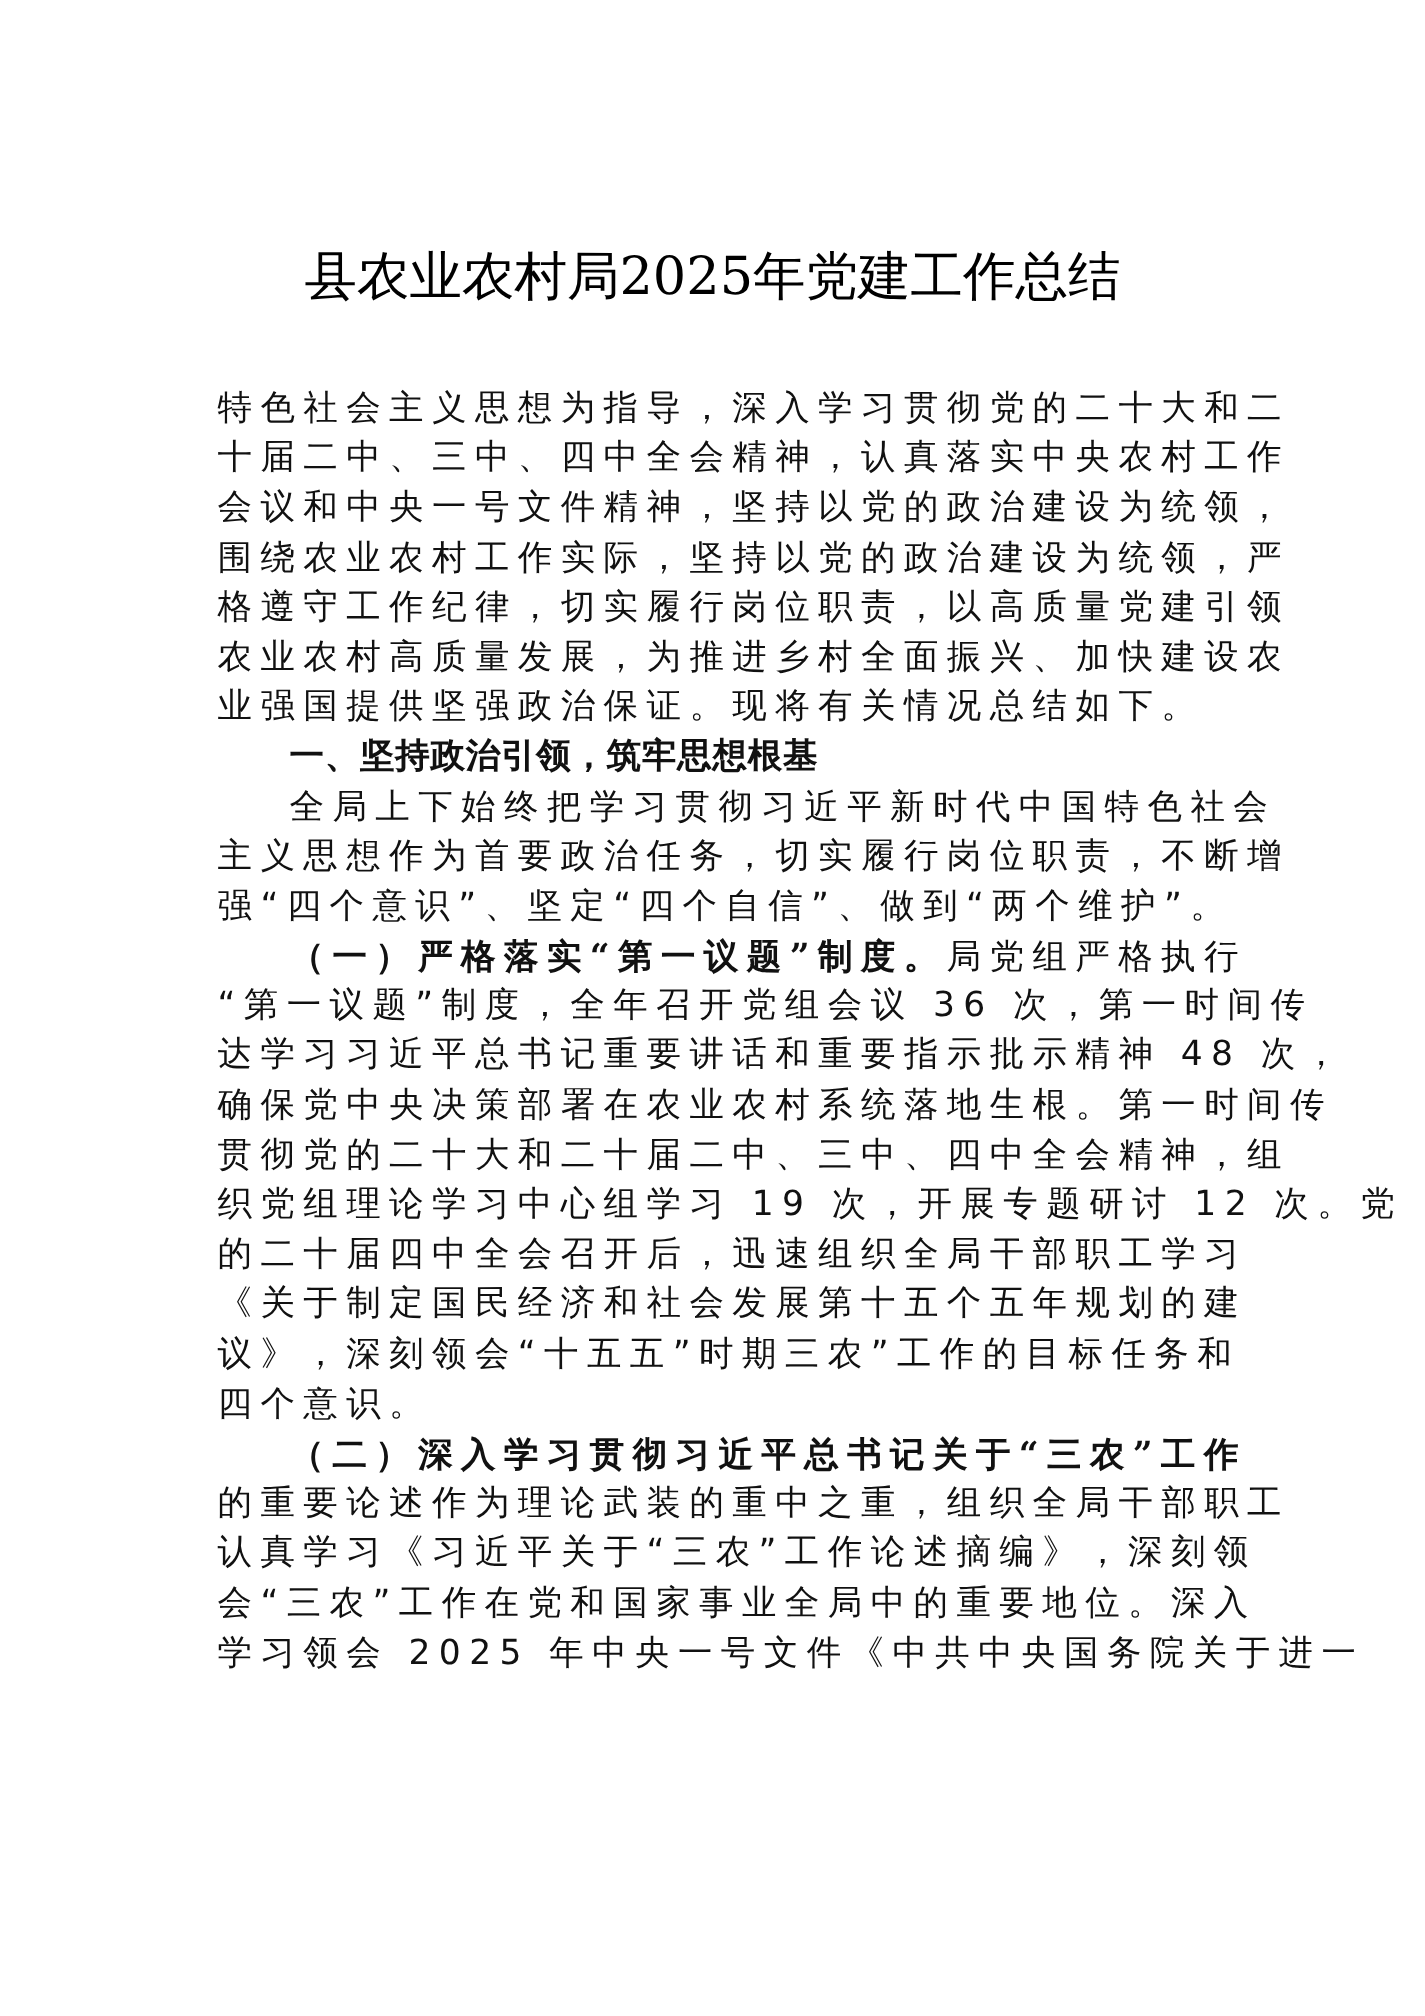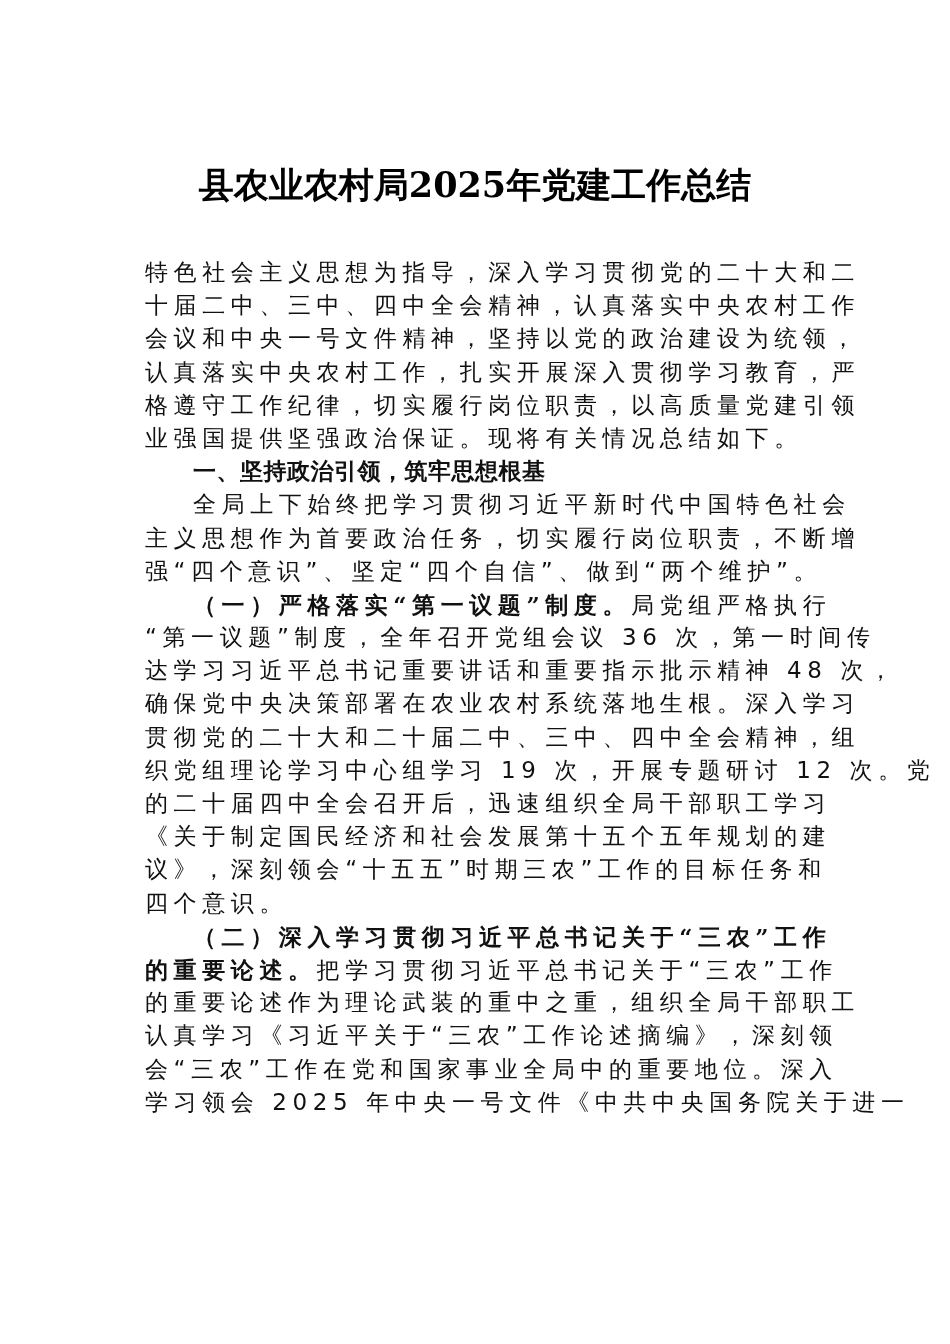--- a/index.html
+++ b/index.html
@@ -1,20 +1,20 @@
 <!DOCTYPE html>
 <html><head>
 <meta charset="utf-8">
 <style>
   html, body { margin: 0; padding: 0; background: #ffffff; }
   body { width: 950px; height: 1344px; position: relative; overflow: hidden; }
   .page { position: absolute; left: 0; top: 0; width: 950px; height: 1344px; background: #fff; }
   .title {
     position: absolute; left: 0; top: 160px; width: 950px; text-align: center;
-    font-family: "DejaVu Serif", "Liberation Serif", serif; font-weight: bold;
+    font-family: "DejaVu Serif", "Liberation Serif", serif; font-weight: normal;
     font-size: 35px; color: #000; letter-spacing: 0px; line-height: 50px;
   }
   .body {
     position: absolute; left: 145px; top: 256px; width: 660px;
     font-family: "DejaVu Sans", "Liberation Sans", sans-serif;
     font-size: 23px; line-height: 33.2px; color: #111;
     letter-spacing: 5.6px; text-align: justify; text-align-last: justify;
   }
   .line { display: block; white-space: nowrap; height: 33.2px; }
   .line.last { text-align-last: left; }
@@ -27,47 +27,47 @@
 
 <div class="page">
   <div class="title">县农业农村局2025年党建工作总结</div>
 
   <div class="body">
 
     <div>
       <span class="line">特色社会主义思想为指导，深入学习贯彻党的二十大和二</span>
       <span class="line">十届二中、三中、四中全会精神，认真落实中央农村工作</span>
       <span class="line">会议和中央一号文件精神，坚持以党的政治建设为统领，</span>
-      <span class="line">认真落实中央农村工作，扎实开展深入贯彻学习教育，严</span>
+      <span class="line">围绕农业农村工作实际，坚持以党的政治建设为统领，严</span>
       <span class="line">格遵守工作纪律，切实履行岗位职责，以高质量党建引领</span>
+      <span class="line">农业农村高质量发展，为推进乡村全面振兴、加快建设农</span>
       <span class="line last">业强国提供坚强政治保证。现将有关情况总结如下。</span>
     </div>
 
     <span class="line last indent h1">一、坚持政治引领，筑牢思想根基</span>
     <div>
       <span class="line indent">全局上下始终把学习贯彻习近平新时代中国特色社会</span>
       <span class="line">主义思想作为首要政治任务，切实履行岗位职责，不断增</span>
       <span class="line">强“四个意识”、坚定“四个自信”、做到“两个维护”。</span>
     </div>
 
     <div>
       <span class="line indent"><span class="h2">（一）严格落实“第一议题”制度。</span><span>局党组严格执行</span></span>
       <span class="line">“第一议题”制度，全年召开党组会议 36 次，第一时间传</span>
       <span class="line">达学习习近平总书记重要讲话和重要指示批示精神 48 次，</span>
-      <span class="line">确保党中央决策部署在农业农村系统落地生根。深入学习</span>
+      <span class="line">确保党中央决策部署在农业农村系统落地生根。第一时间传</span>
       <span class="line">贯彻党的二十大和二十届二中、三中、四中全会精神，组</span>
       <span class="line">织党组理论学习中心组学习 19 次，开展专题研讨 12 次。党</span>
       <span class="line">的二十届四中全会召开后，迅速组织全局干部职工学习</span>
       <span class="line">《关于制定国民经济和社会发展第十五个五年规划的建</span>
       <span class="line">议》，深刻领会“十五五”时期三农”工作的目标任务和</span>
       <span class="line last">四个意识。</span>
     </div>
 
     <div>
       <span class="line indent h2">（二）深入学习贯彻习近平总书记关于“三农”工作</span>
-      <span class="line"><span class="h2">的重要论述。</span><span>把学习贯彻习近平总书记关于“三农”工作</span></span>
       <span class="line">的重要论述作为理论武装的重中之重，组织全局干部职工</span>
       <span class="line">认真学习《习近平关于“三农”工作论述摘编》，深刻领</span>
       <span class="line">会“三农”工作在党和国家事业全局中的重要地位。深入</span>
       <span class="line">学习领会 2025 年中央一号文件《中共中央国务院关于进一</span>
     </div>
   </div>
 </div>
 
 </body></html>

